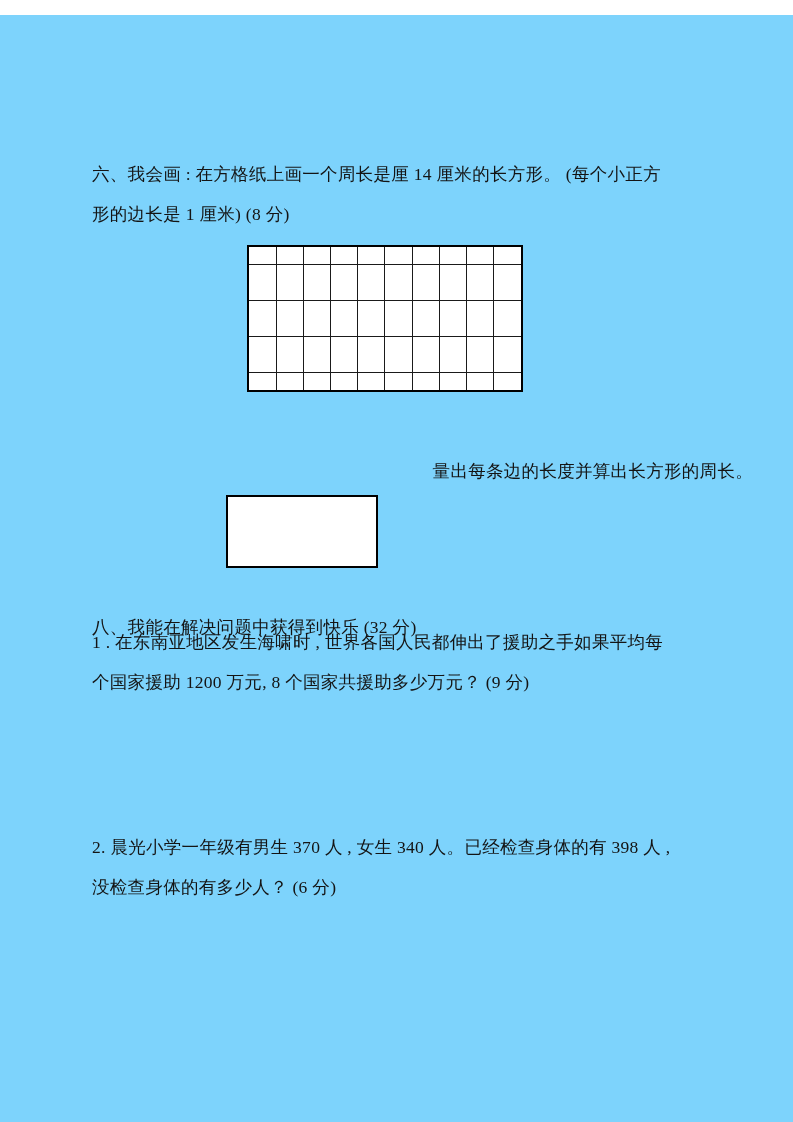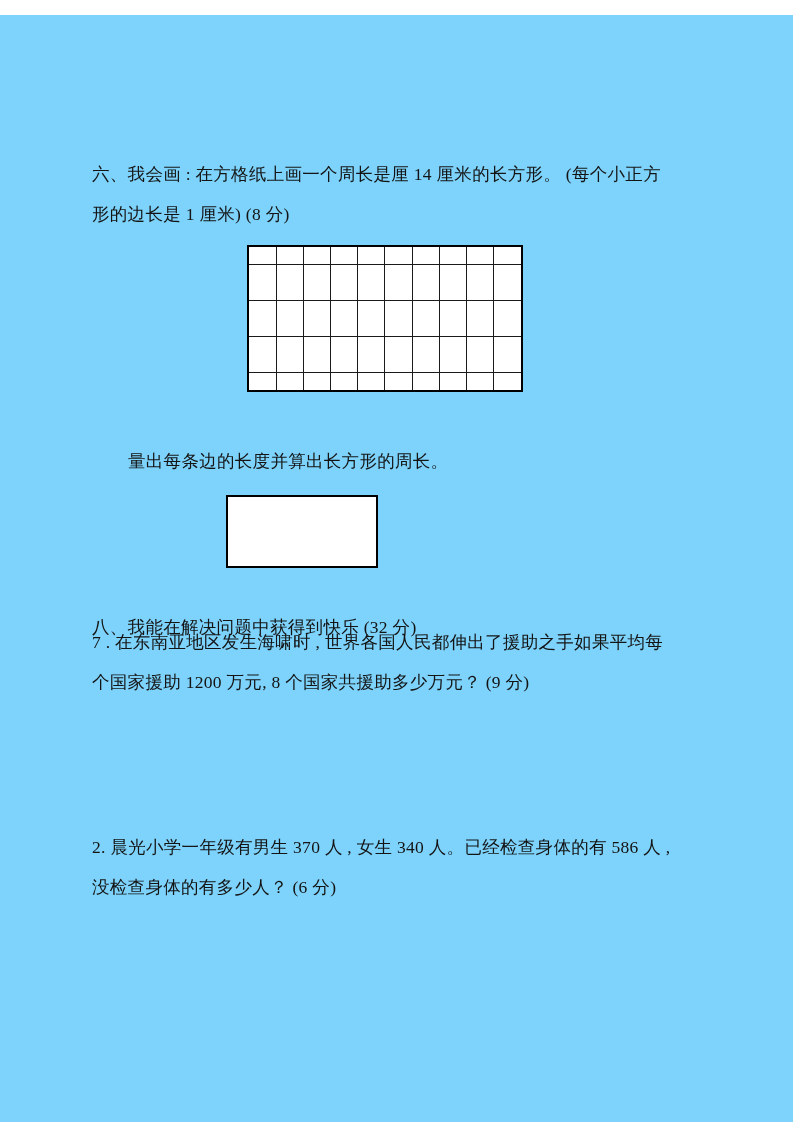--- a/index.html
+++ b/index.html
@@ -150,31 +150,31 @@
         <td></td>
         <td></td>
         <td></td>
         <td></td>
       </tr>
     </tbody>
       </table>
   </div>
 
 
-  <div class="qline indent" style="top:426px;">量出每条边的长度并算出长方形的周长。</div>
+  <div class="qline indent" style="top:436px;text-align:right;">量出每条边的长度并算出长方形的周长。</div>
 
   <div id="measure-rect"></div>
 
   <div class="qline" style="top:592px;">八、我能在解决问题中获得到快乐 (32 分)</div>
 
-  <div class="qline" style="top:607px;">7 . 在东南亚地区发生海啸时 , 世界各国人民都伸出了援助之手如果平均每</div>
+  <div class="qline" style="top:607px;">1 . 在东南亚地区发生海啸时 , 世界各国人民都伸出了援助之手如果平均每</div>
 
   <div class="qline" style="top:647px;">个国家援助 1200 万元, 8 个国家共援助多少万元？ (9 分)</div>
 
   <div class="answer-space" style="left:92px; top:690px; width:625px; height:115px;"></div>
 
-  <div class="qline" style="top:812px;">2. 晨光小学一年级有男生 370 人 , 女生 340 人。已经检查身体的有 586 人 ,</div>
+  <div class="qline" style="top:812px;">2. 晨光小学一年级有男生 370 人 , 女生 340 人。已经检查身体的有 398 人 ,</div>
 
   <div class="qline" style="top:852px;">没检查身体的有多少人？ (6 分)</div>
 
   <div class="answer-space" style="left:92px; top:895px; width:625px; height:200px;"></div>
 
 </div>
 
 </body></html>

